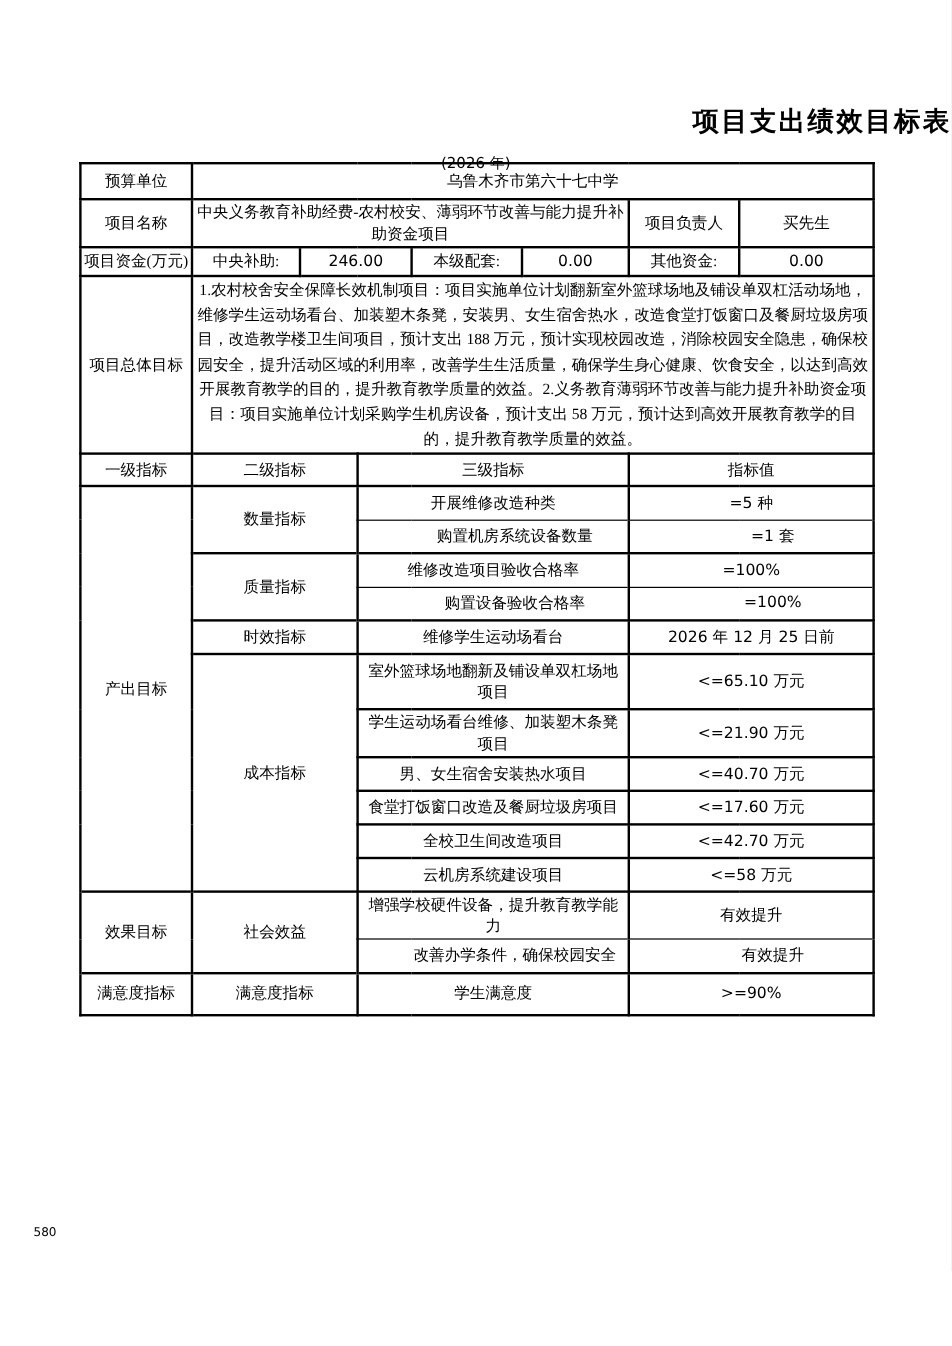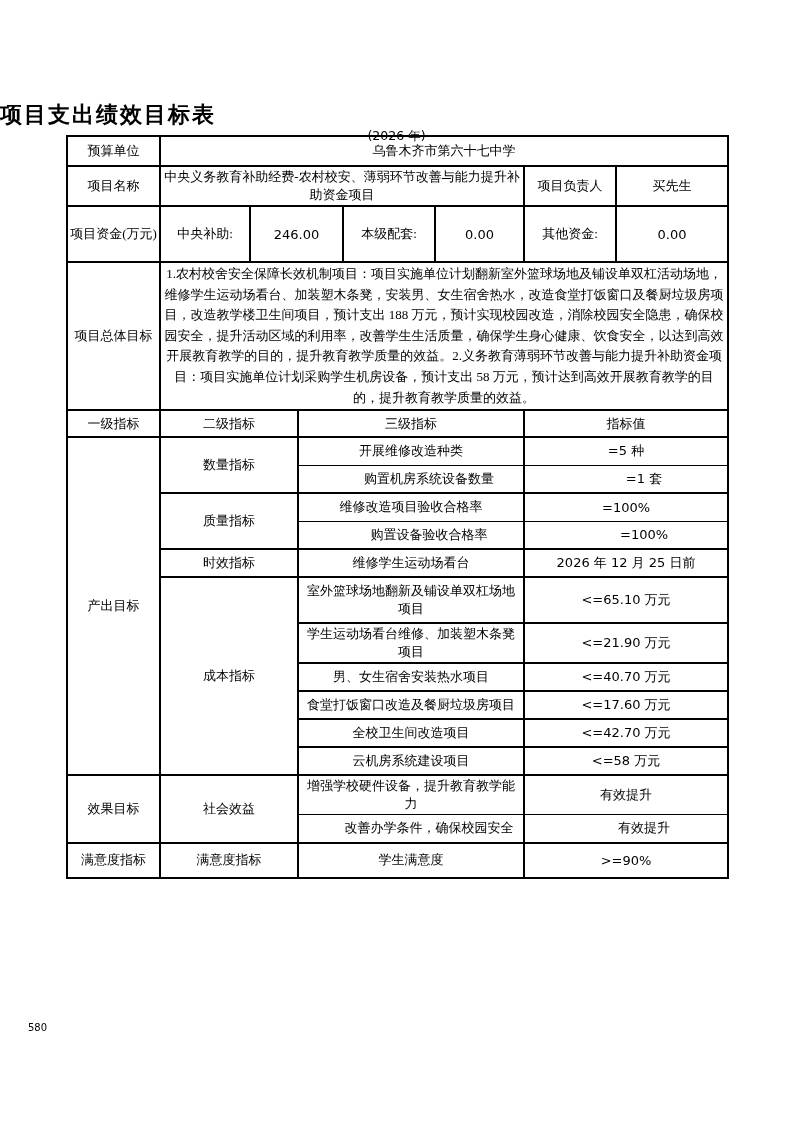--- a/index.html
+++ b/index.html
@@ -5,22 +5,22 @@
   html,body { margin:0; padding:0; background:#e8e8e8; }
   .page {
     position:relative;
     width:793px; height:1122px;
     margin:0 auto;
     background:#ffffff;
     font-family:"Liberation Serif", serif;
     color:#000;
   }
   .doc-title {
-    position:absolute; top:100px; left:0; width:100%;
-    text-align:left;
+    position:absolute; top:86px; left:0; width:100%;
+    text-align:right;
     font-size:22px; font-weight:bold;
     letter-spacing:2px;
     font-family:"Liberation Serif", serif;
   }
   .doc-subtitle {
     position:absolute; top:128px; left:0; width:100%;
     text-align:center;
     font-size:12.5px;
     font-family:"DejaVu Sans", sans-serif;
   }
@@ -53,21 +53,21 @@
   }
   .num { font-family:"DejaVu Sans", sans-serif; font-size:12px; }
   .ind { font-size:12.5px;border-radius:15px; }
   .l3  { font-size:12px; }
   .val { font-size:12px; font-family:"DejaVu Sans", sans-serif; }
   .wrapnarrow span { display:inline-block; max-width:208px; }
 
   
   tr.h30  { height:30px; }
   tr.h42  { height:36px; }
-  tr.h40  { height:56px; }
+  tr.h40  { height:24px; }
   tr.h148 { height:148px; }
   tr.h27  { height:27px; }
   tr.h28  { height:28px; }
   tr.h46  { height:46px; }
   tr.h31  { height:35px;margin-top:48px; }
 
   .footer-pagenum {
     position:absolute; top:1022px; left:0; width:100%;
     text-align:left;
     font-size:10px;

